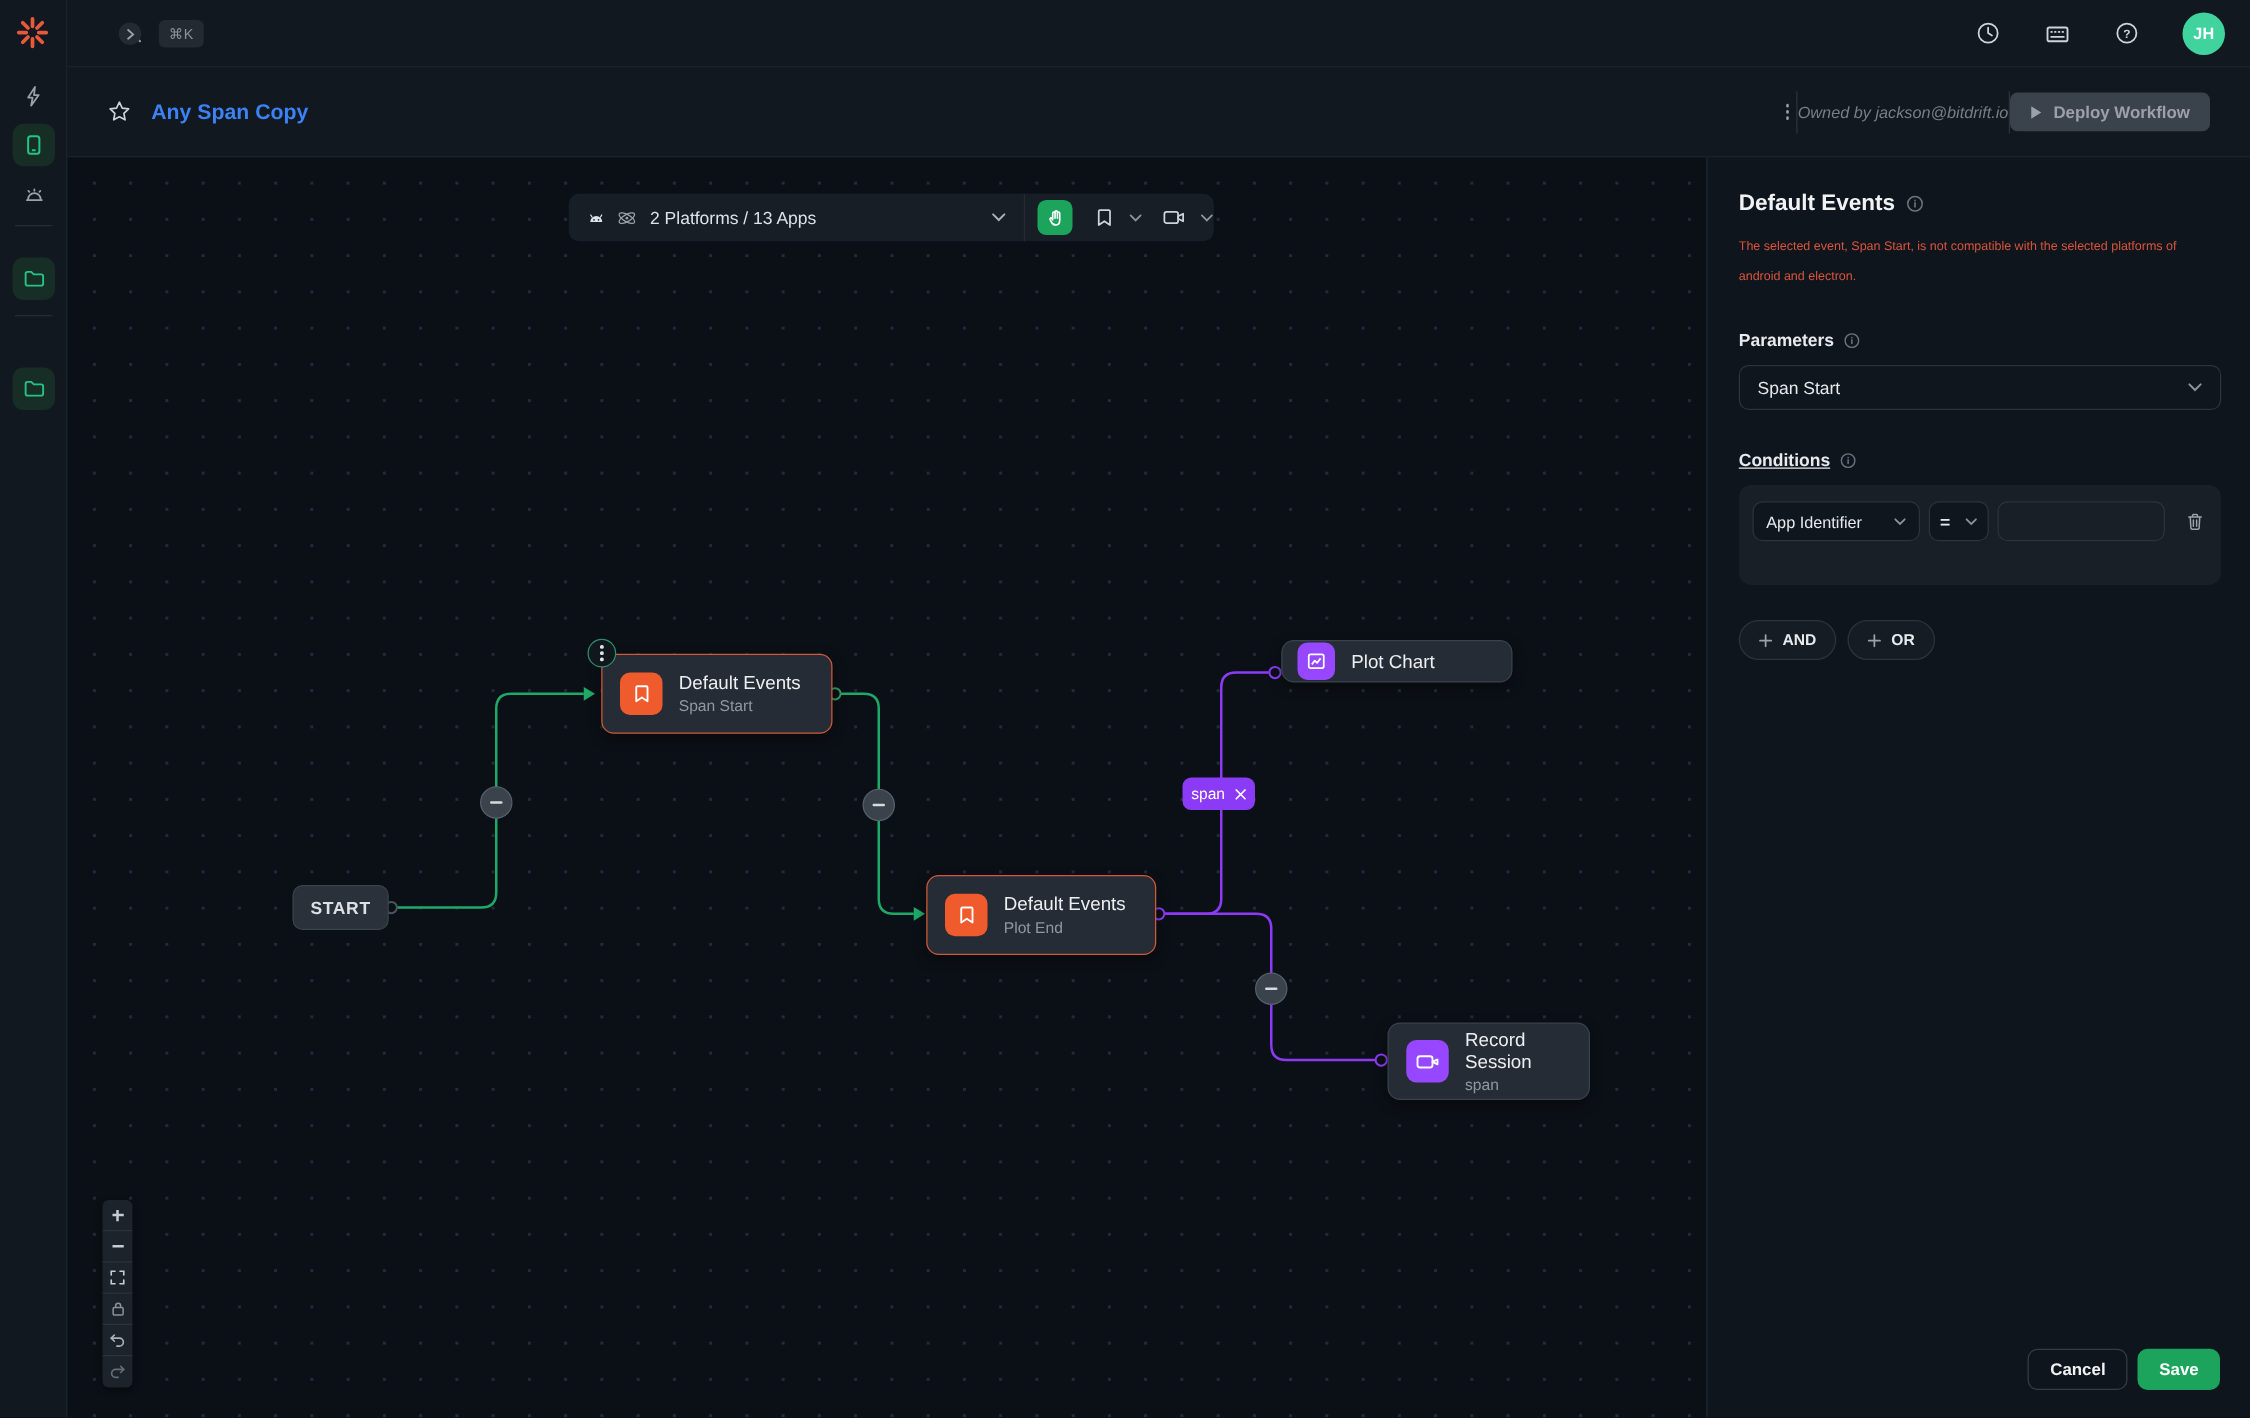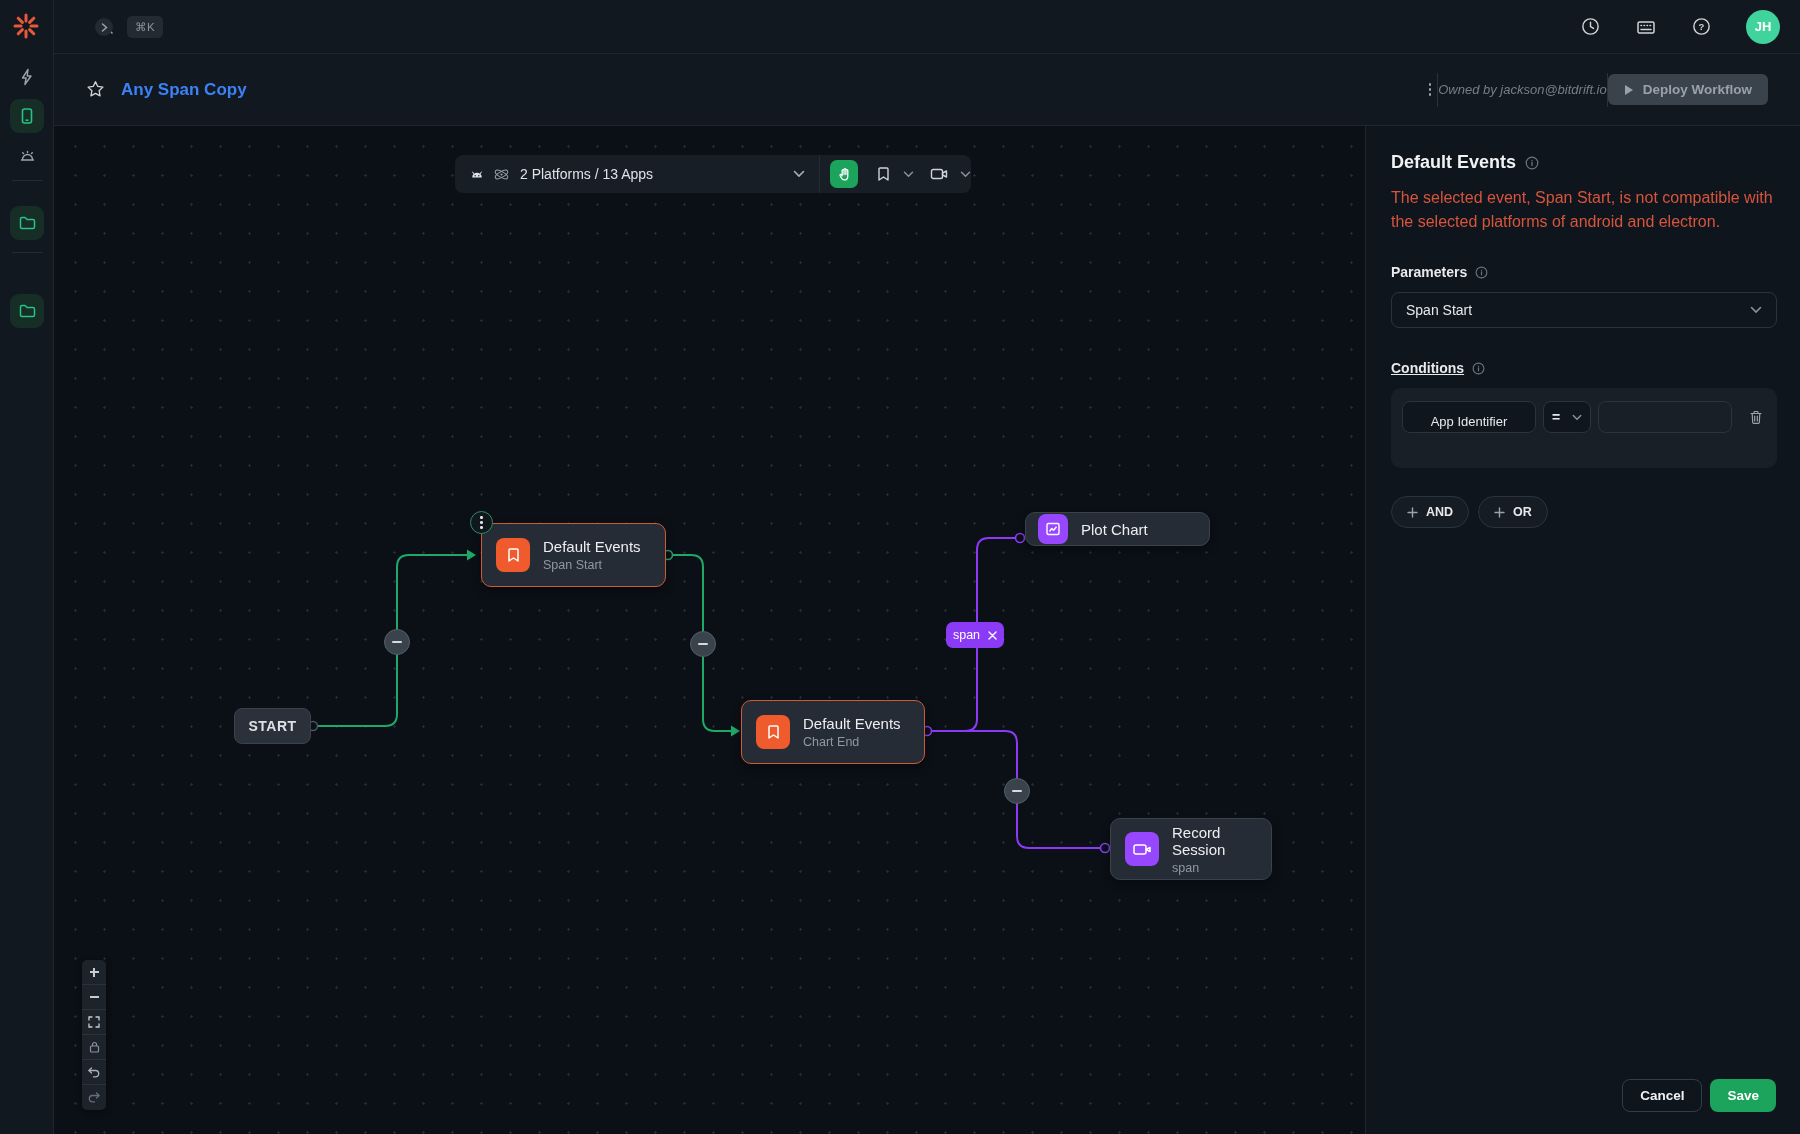--- a/index.html
+++ b/index.html
@@ -62,28 +62,28 @@
   .zbtn { width:24px; height:25px; display:flex; align-items:center; justify-content:center; border-bottom:1px solid #2a323b; color:#c7ccd2; }
   .zbtn:last-child { border-bottom:none; }
   .zbtn .bar { width:9px; height:1.6px; background:#c7ccd2; position:relative; }
   .zbtn .bar.plus::after { content:""; position:absolute; left:3.7px; top:-3.7px; width:1.6px; height:9px; background:#c7ccd2; }
 
   
   .panel { position:absolute; left:1365px; top:126px; width:435px; height:1008px; background:#0f151c; border-left:1px solid #1f262e; }
   .panel-inner { position:absolute; left:25px; top:0; width:386px; }
   .panel-title-row { display:flex; align-items:center; gap:9px; margin-top:26px; }
   .panel-title { font-size:18px; font-weight:bold; color:#f0f2f4; }
-  .error-text { color:#d9543c; font-size:16px; line-height:24px; margin-top:13px; }
+  .error-text { color:#d9543c; font-size:10px; line-height:24px; margin-top:13px; }
   .sec-label-row { display:flex; align-items:center; gap:8px; }
   .sec-label { font-size:14px; font-weight:bold; color:#e8eaed; }
   .select { display:flex; align-items:center; justify-content:space-between; border:1px solid #2b333c; border-radius:8px; background:#10161d; color:#e6e9ec; }
   .param-select { width:386px; height:36px; padding:0 14px; font-size:14px; margin-top:12px; }
   .cond-card { width:386px; height:80px; background:#181f27; border-radius:10px; margin-top:12px; padding:13px 0 0 11px; }
   .cond-row { display:flex; align-items:center; gap:7px; }
-  .field-select { width:134px; height:32px; padding:12px 10px; font-size:13px;flex-direction:column; }
+  .field-select { width:134px; height:32px; padding:0 10px; font-size:13px; }
   .op-select { width:48px; height:32px; padding:0 8px; font-size:14px; font-weight:bold; }
   .cond-input { width:134px; height:32px; border:1px solid #2b333c; border-radius:8px; background:transparent; color:#e6e9ec; padding:0 10px; font-size:13px; outline:none; }
   .trash-btn { margin-left:10px; display:flex; align-items:center; }
   .addbtn-row { display:flex; gap:9px; margin-top:28px; }
   .add-btn { display:flex; align-items:center; gap:8px; height:32px; padding:0 15px; border:1px solid #2b333c; border-radius:16px; background:#151c24; color:#e8eaed; font-size:12.5px; font-weight:bold; }
   .panel-footer { position:absolute; right:24px; bottom:22px; display:flex; gap:8px; }
   .cancel-btn { height:33px; padding:0 17px; border:1px solid #343c45; border-radius:8px; background:transparent; color:#f0f2f4; font-size:13.5px; font-weight:bold; display:flex; align-items:center; }
   .save-btn { height:33px; padding:0 17px; border-radius:8px; background:#1ca45c; color:#fff; font-size:13.5px; font-weight:bold; display:flex; align-items:center; }
 
   svg { display:block; }
@@ -278,21 +278,21 @@
     </div>
 
     <div class="node hl" style="left:687px; top:574px; width:184px; height:64px;">
       <div class="node-icon orange">
         <svg width="17" height="18" viewBox="0 0 17 18" fill="none" stroke="#fff" stroke-width="1.5" stroke-linejoin="round">
             <path d="M5 3h7a1 1 0 0 1 1 1v11l-4.5-3L4 15V4a1 1 0 0 1 1-1z"></path>
           </svg>
       </div>
       <div class="node-text">
         <div class="node-title">Default Events</div>
-        <div class="node-sub">Chart End</div>
+        <div class="node-sub">Plot End</div>
       </div>
     </div>
 
     <div class="node" style="left:971px; top:386px; width:185px; height:34px;">
       <div class="node-icon purple" style="width:30px; height:30px; margin-left:12px;">
         <svg width="16" height="16" viewBox="0 0 16 16" fill="none" stroke="#fff" stroke-width="1.4" stroke-linejoin="round">
             <rect x="2" y="2.5" width="12" height="11" rx="1.5"></rect>
             <path d="M4.5 10.5l2.3-3 1.8 1.8 2.9-3.6"></path>
           </svg>
       </div>

